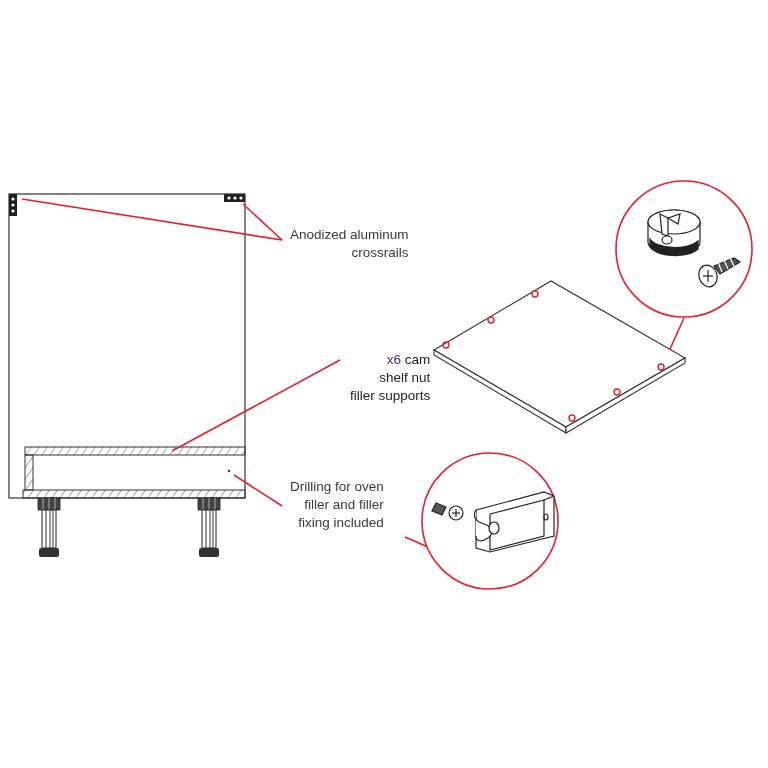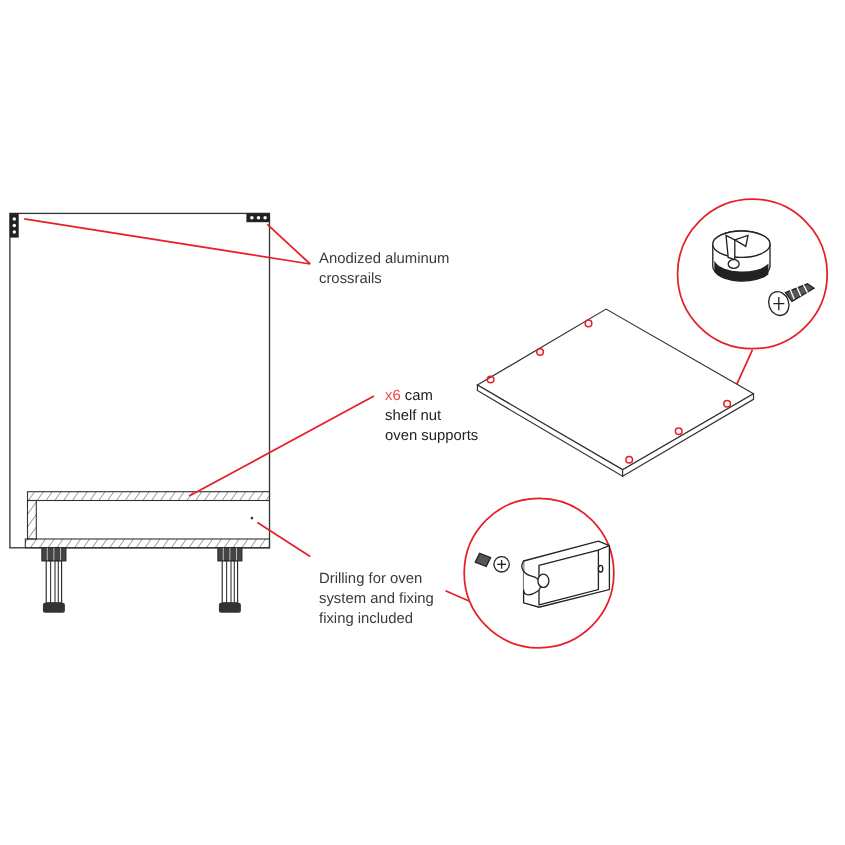--- a/index.html
+++ b/index.html
@@ -1,19 +1,19 @@
 <!DOCTYPE html>
 <html><head>
   <meta charset="utf-8">
   <style>
     html, body { margin: 0; padding: 0; background: #ffffff; }
     body { width: 768px; height: 768px; position: relative; overflow: hidden; font-family: "Liberation Sans", sans-serif; }
     .canvas { position: absolute; left: 0; top: 0; width: 768px; height: 768px; }
-    .label { position: absolute; font-size: 13.5px; line-height: 18px; color: #3a3a3a; }
-    .label .accent { color: #ef4444; margin-top: 18px; }
+    .label { position: absolute; font-size: 13.5px; line-height: 18px; color: #3a3a3a; text-align: right; }
+    .label .accent { color: #4c1d95; margin-top: 18px; }
     .label-bold { color: #222; font-weight: 500; }
   </style>
 </head>
 <body>
 
 <svg class="canvas" viewBox="0 0 768 768" xmlns="http://www.w3.org/2000/svg">
   <defs>
     <pattern id="hatch" patternUnits="userSpaceOnUse" width="8" height="10" patternTransform="skewX(-35)">
       <line x1="0" y1="0" x2="0" y2="10" stroke="#333" stroke-width="1"></line>
     </pattern>
@@ -131,20 +131,20 @@
 </svg>
 
 <div class="label" style="left:290px; top:226px;">
   <div>Anodized aluminum</div>
   <div>crossrails</div>
 </div>
 
 <div class="label label-bold" style="left:350px; top:351px;">
   <div><span class="accent">x6</span><span> cam</span></div>
   <div>shelf nut</div>
-  <div>oven supports</div>
+  <div>filler supports</div>
 </div>
 
-<div class="label" style="left:290px; top:478px;margin-top:39px;">
+<div class="label" style="left:290px; top:478px;">
   <div>Drilling for oven</div>
-  <div>system and fixing</div>
+  <div>filler and filler</div>
   <div>fixing included</div>
 </div>
 
 </body></html>

